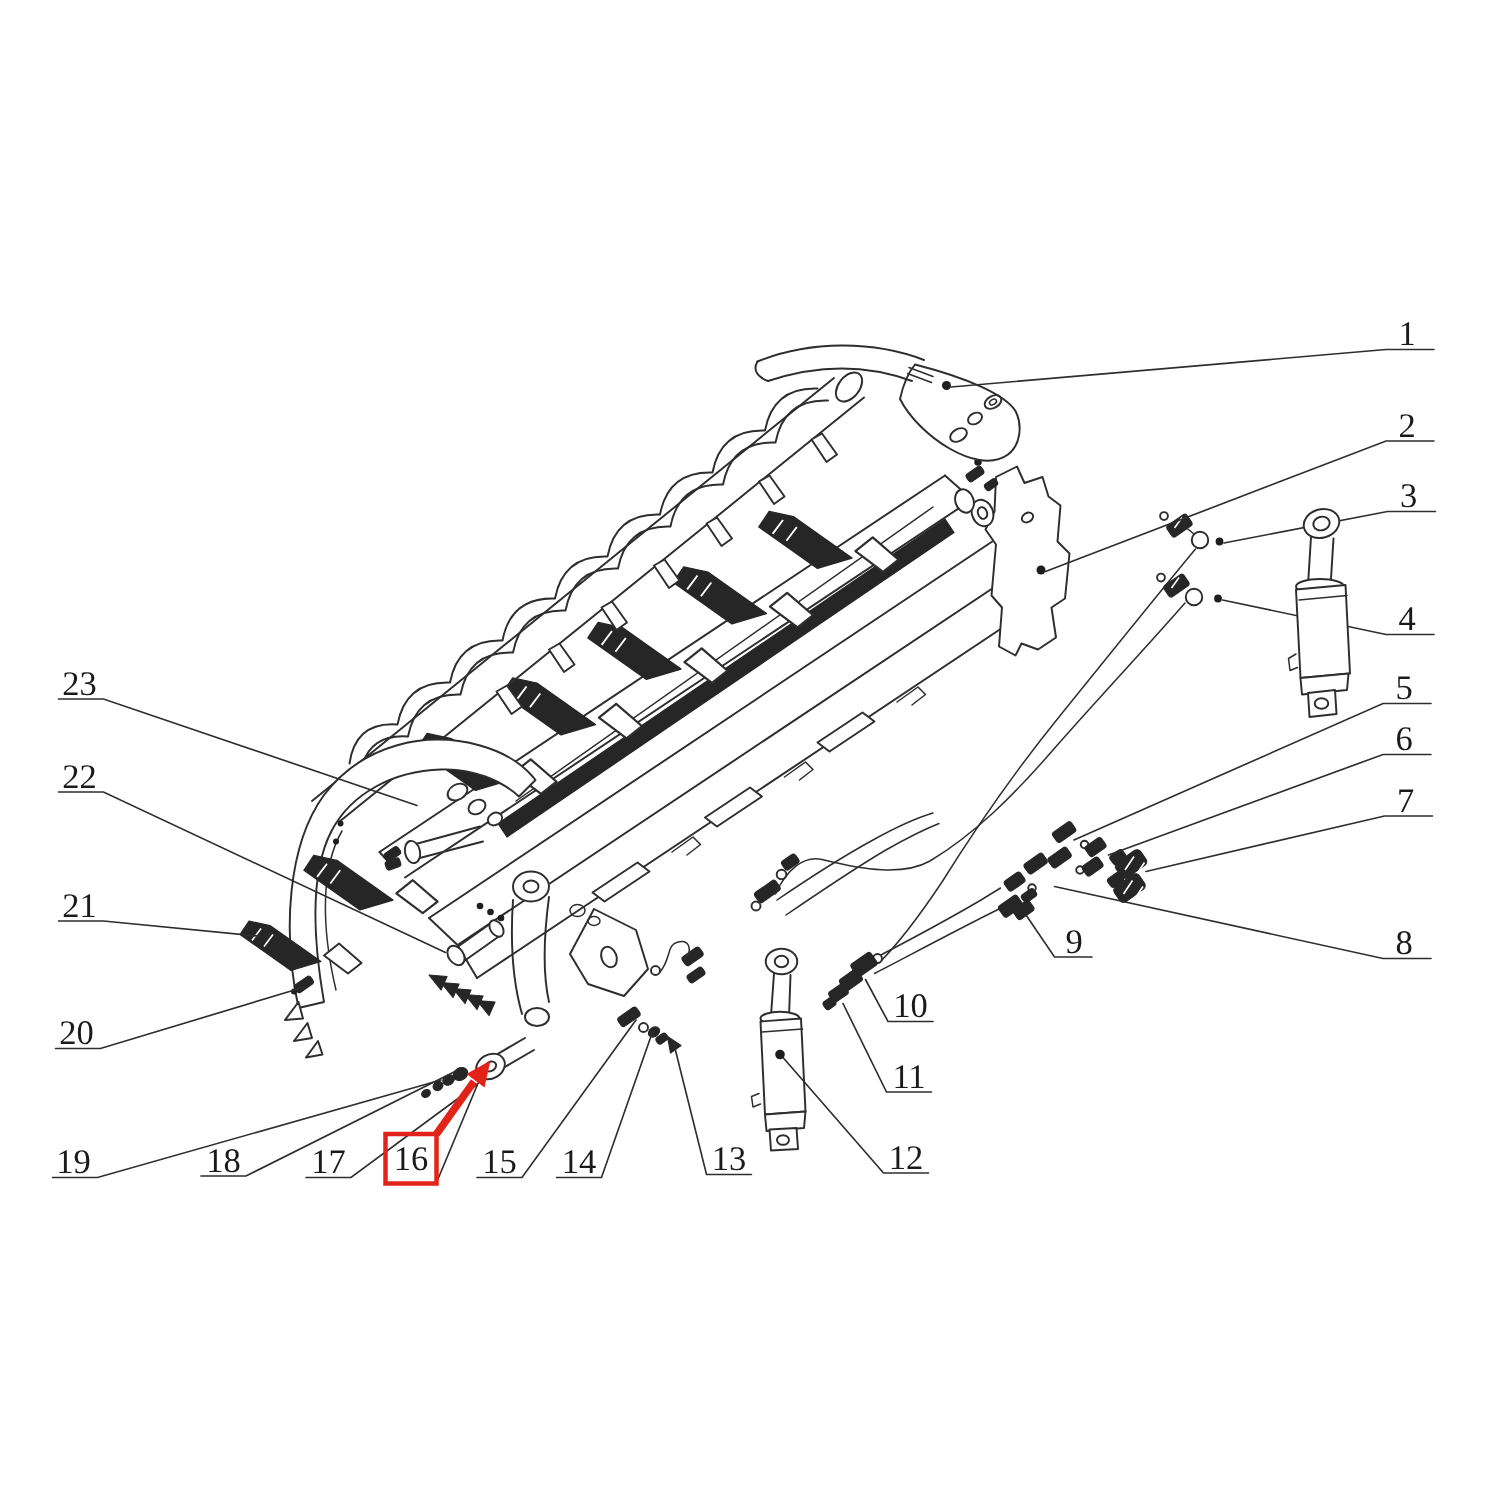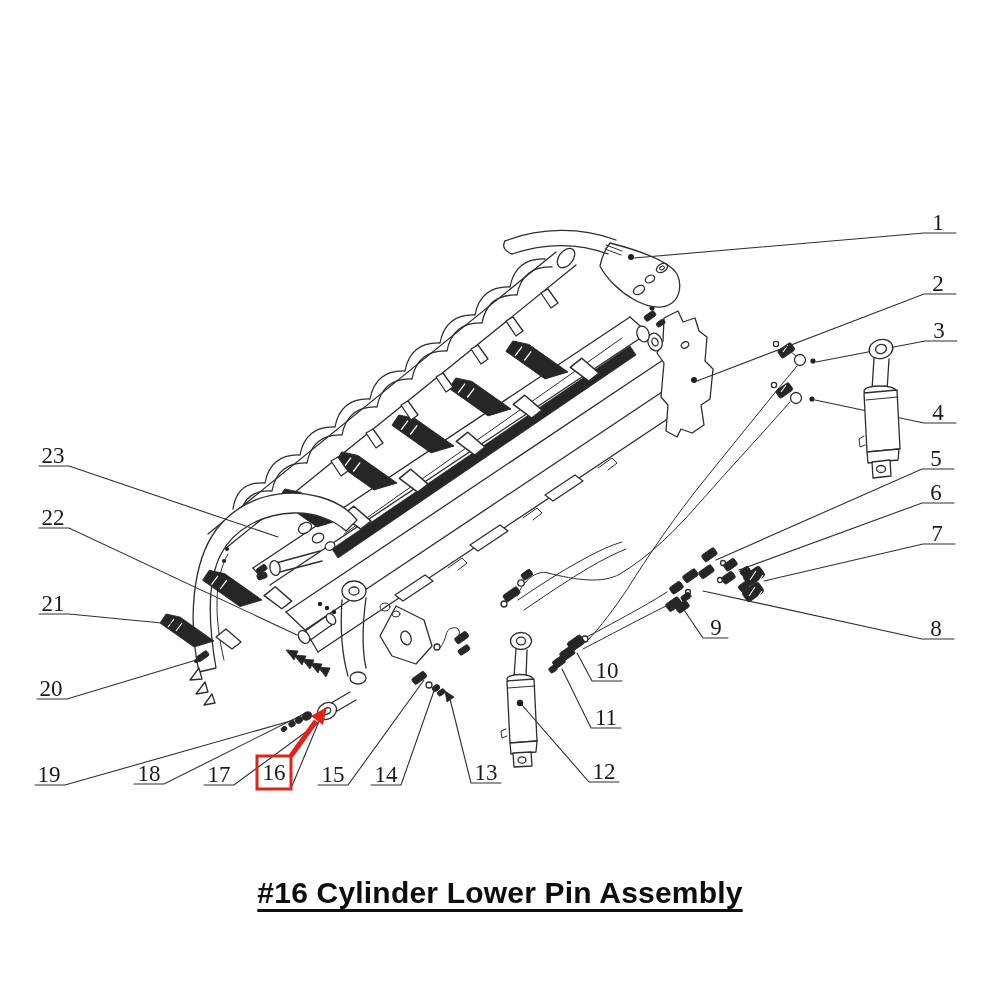--- a/index.html
+++ b/index.html
@@ -333,16 +333,13 @@
 
   <g>
     <rect x="257" y="756" width="34" height="33" fill="none" stroke="#e2231a" stroke-width="3"></rect>
     <g>
       <line x1="291" y1="756" x2="316" y2="721" stroke="#e2231a" stroke-width="5"></line>
       <polygon points="327,707 323,725 311,716" fill="#e2231a"></polygon>
     </g>
   </g>
 </svg>
 
-<div id="title-bar">
-  <span>#16 Cylinder Lower Pin Assembly</span>
 </div>
-</div>
 
 </body></html>

